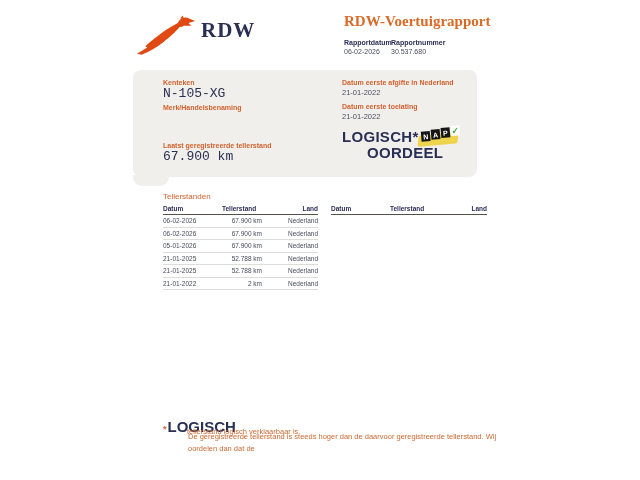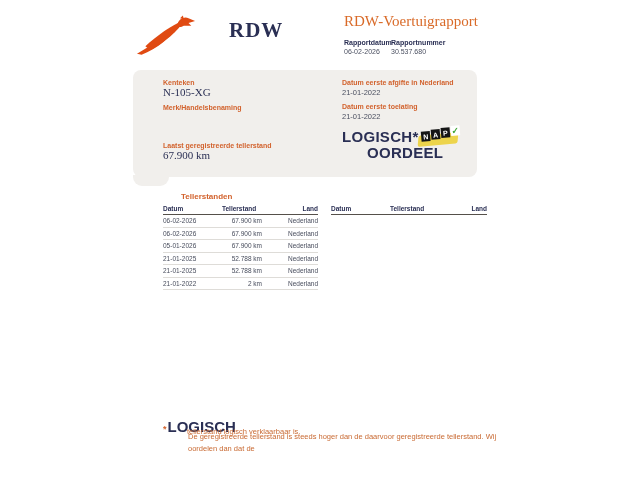--- a/index.html
+++ b/index.html
@@ -2,47 +2,47 @@
 <html><head>
 <meta charset="utf-8">
 <style>
   html,body{margin:0;padding:0;background:#ffffff;}
   .page{position:relative;width:640px;height:480px;background:#ffffff;overflow:hidden;
         font-family:"Liberation Sans",sans-serif;}
   .abs{position:absolute;}
 
   
   .logo-word{font-family:"Liberation Serif",serif;font-weight:bold;font-size:21px;
-             color:#2A2F54;letter-spacing:1px;margin-left:28px;}
-  .report-title{font-family:"Liberation Serif",serif;font-weight:normal;font-size:15px;
+             color:#2A2F54;letter-spacing:1px;}
+  .report-title{font-family:"Liberation Serif",serif;font-weight:bold;font-size:15px;
                 color:#D96A28;}
   .meta-label{font-size:7px;font-weight:bold;color:#2A2F54;}
   .meta-value{font-size:7px;color:#4A4F60;}
 
   
   .card{left:133px;top:70px;width:344px;height:107px;background:#F1EFEC;border-radius:8px;}
   .card-tab{left:133px;top:175px;width:36px;height:11px;background:#F1EFEC;
             border-radius:0 0 9px 9px;}
   .f-label{font-size:7px;font-weight:bold;color:#D2622D;}
-  .f-value-lg{font-family:Liberation Serif, serif;font-size:11px;color:#2A2F54;}
+  .f-value-lg{font-family:Liberation Mono, monospace;font-size:13px;color:#2A2F54;}
   .f-value-sm{font-size:7.5px;color:#4A4F60;}
   .oordeel{font-size:15px;font-weight:bold;color:#2A2F54;letter-spacing:0.3px;}
 
   
   .nap{left:418px;top:126px;width:46px;height:24px;}
   .nap-bg{position:absolute;left:0px;top:8px;width:40px;height:11px;background:#EDD44C;
           border-radius:2px;transform:rotate(-5deg) skewX(-10deg);}
   .nap-tiles{position:absolute;left:3px;top:1px;display:flex;gap:1px;transform:rotate(-5deg);}
   .nap-tile{width:9px;height:10px;background:#151515;color:#ffffff;font-size:7px;
             font-weight:bold;display:flex;align-items:center;justify-content:center;}
   .nap-tile.t1{margin-top:3px;} .nap-tile.t2{margin-top:2px;} .nap-tile.t3{margin-top:1px;}
   .nap-tile.check{background:#ffffff;color:#3FA535;font-size:9px;margin-top:0;}
 
   
-  .tbl-title{font-size:8px;font-weight:bold;color:#D2622D;margin-left:18px;}
+  .tbl-title{font-size:8px;font-weight:normal;color:#D2622D;}
   .tbl{font-size:6.5px;}
   .t-head{display:flex;height:10px;align-items:flex-end;padding-bottom:2px;
           border-bottom:1.5px solid #55504A;font-weight:bold;color:#2A2F54;}
   .t-row{display:flex;height:12.5px;align-items:center;border-bottom:1px solid #DEDCD8;
          color:#474C5C;box-sizing:border-box;}
   .c-datum{width:59px;text-align:left;}
   .c-teller{width:40px;text-align:right;}
   .t-head .c-teller{text-align:left;}
   .c-land{flex:1;text-align:right;}
 

